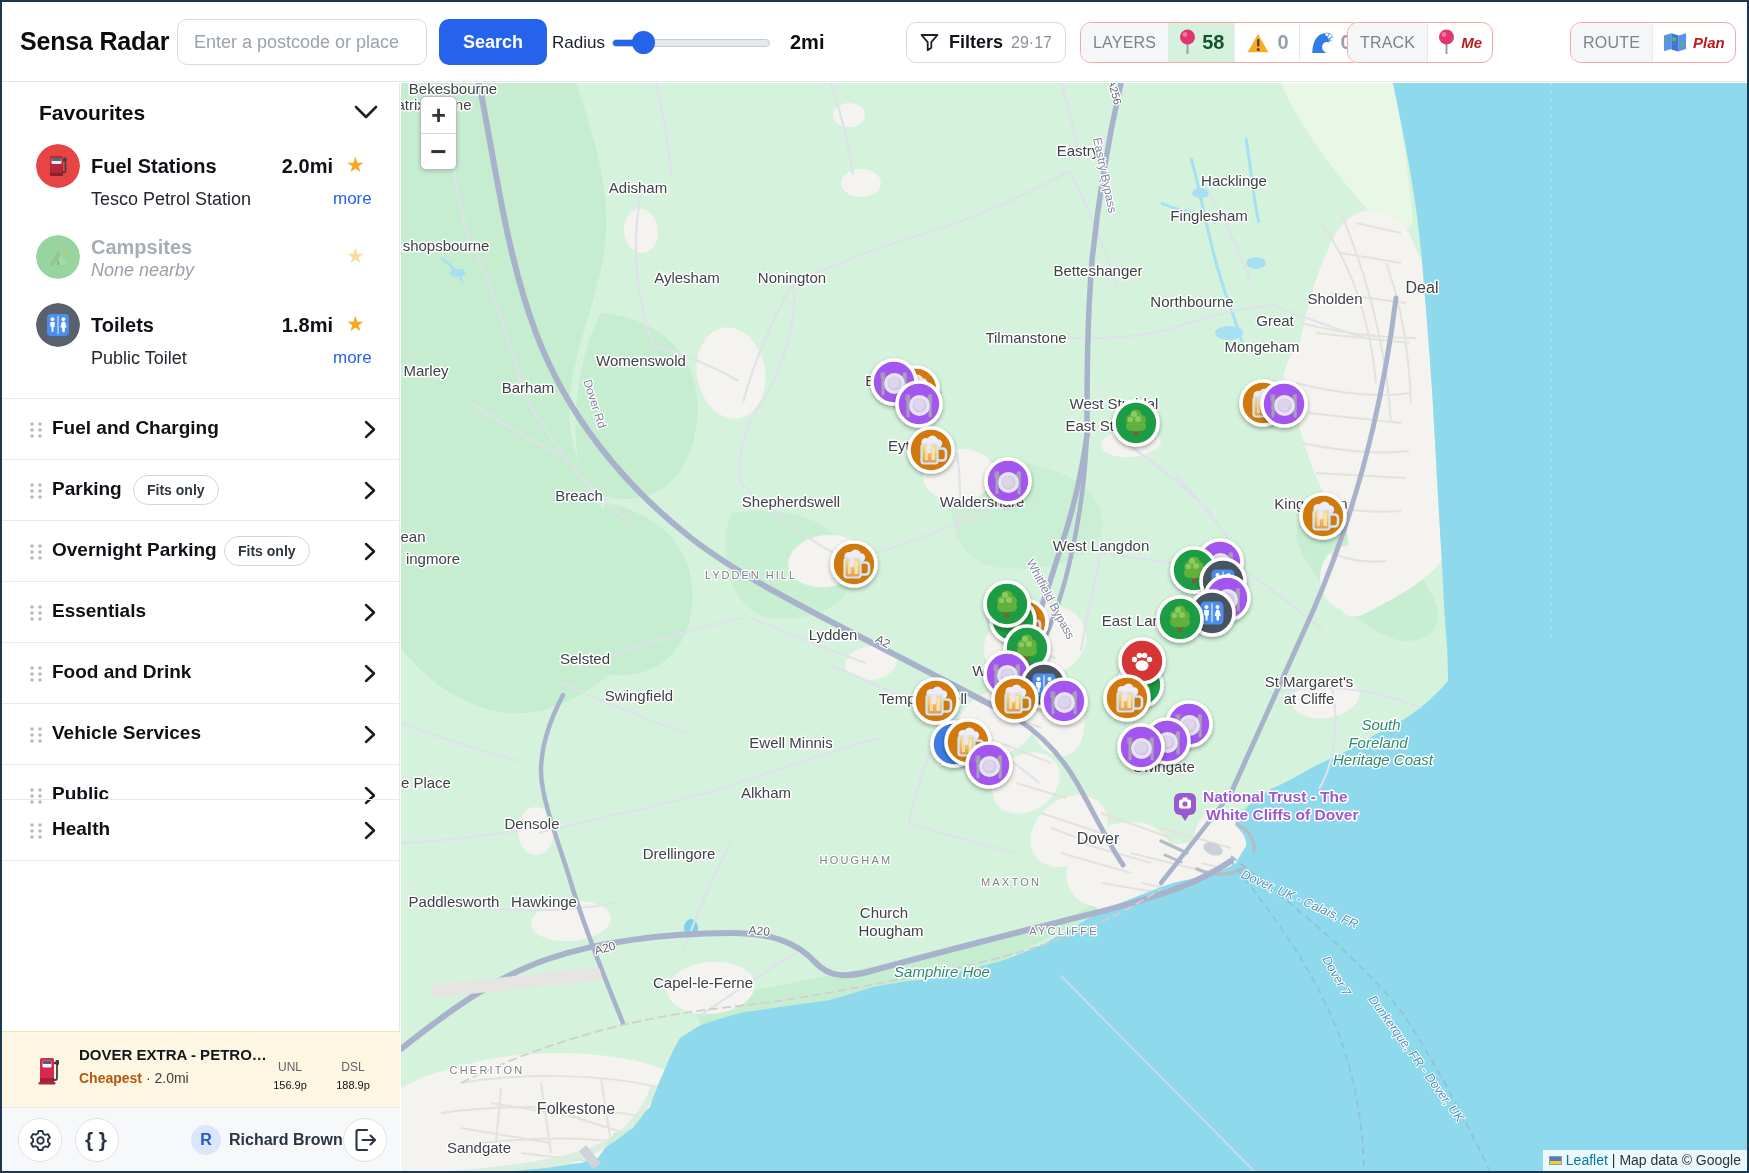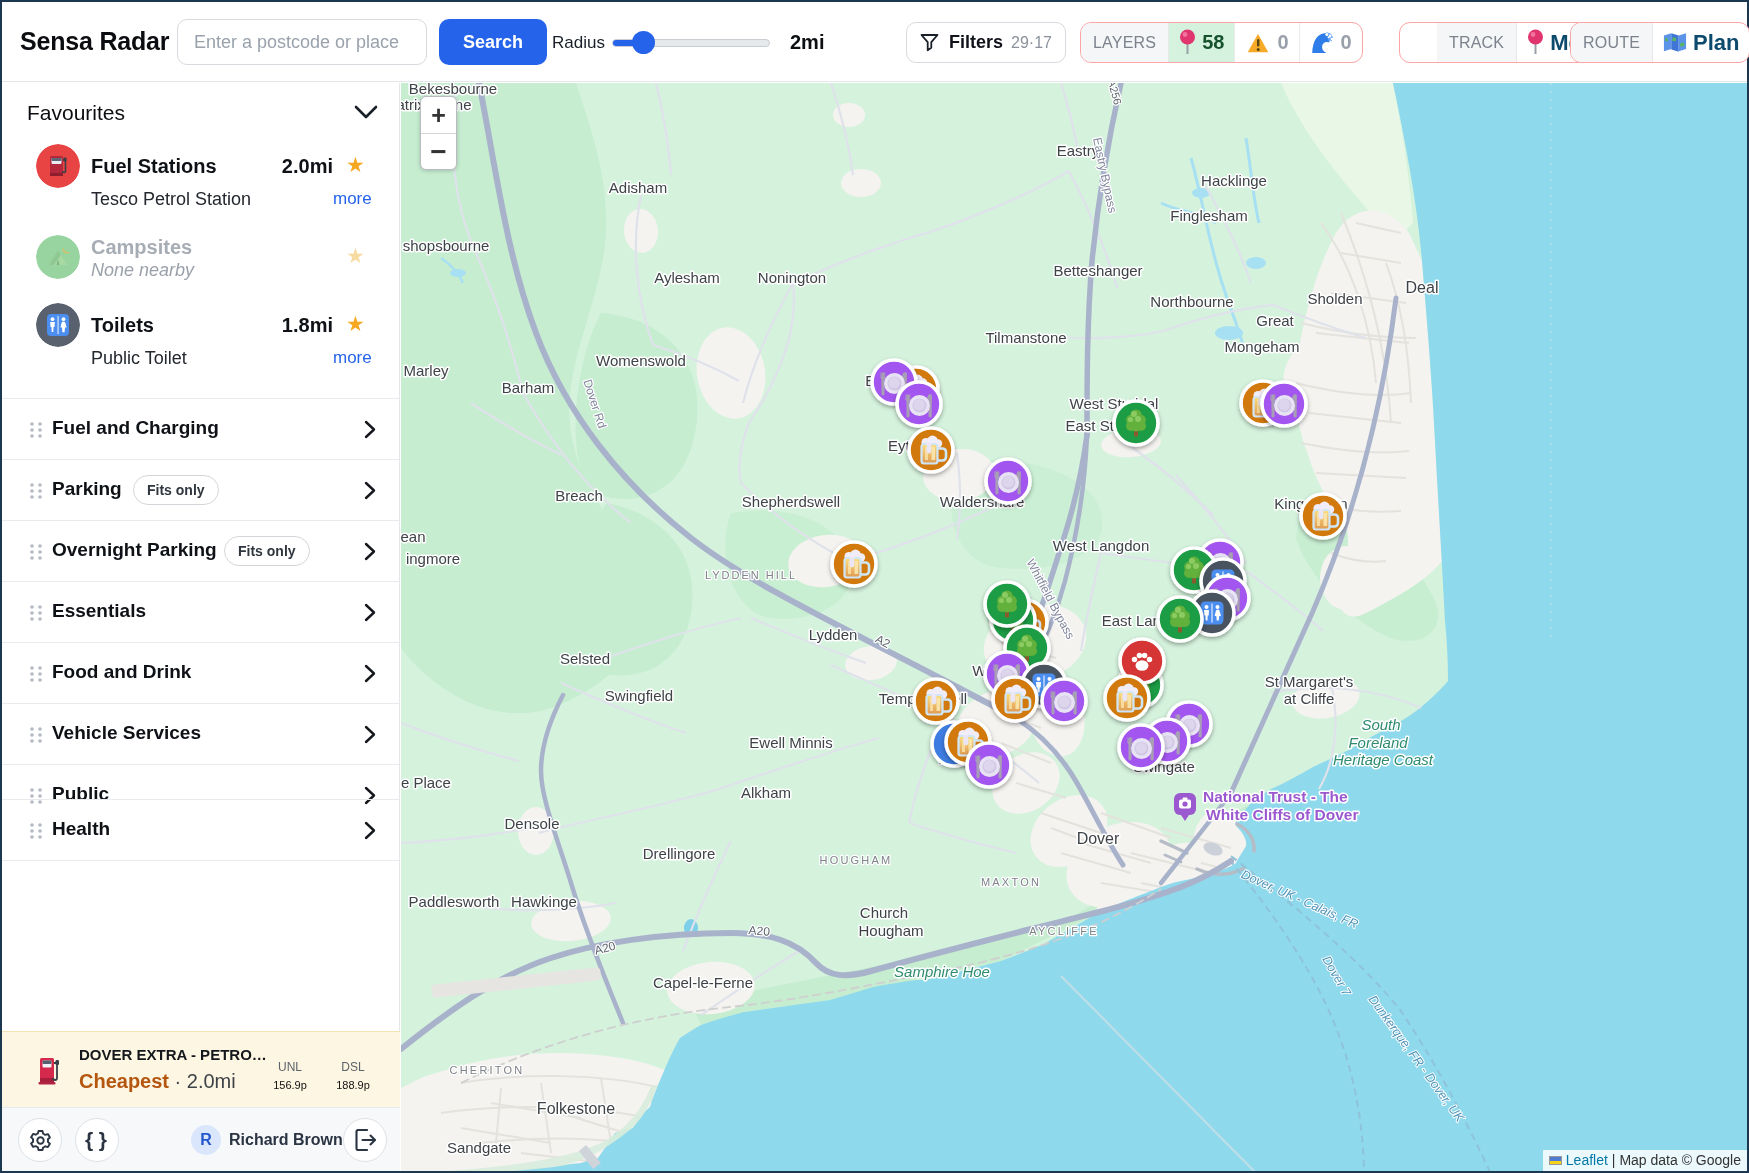--- a/index.html
+++ b/index.html
@@ -21,42 +21,42 @@
 .filters{left:904px;top:20px;height:41px;border:1px solid #d6dade;border-radius:10px;display:flex;align-items:center;padding:0 13px;white-space:nowrap;}
 .filters .flbl{font-size:18px;font-weight:bold;color:#10131a;margin-left:10px;white-space:nowrap;}
 .filters .fnum{font-size:16px;color:#8b929c;margin-left:8px;}
 .grp{top:20px;height:41px;border:1px solid #fca5a5;border-radius:11px;display:flex;align-items:stretch;overflow:hidden;background:#fff;}
 .grp .glbl{background:#f5f6f7;color:#7c838d;font-size:16px;display:flex;align-items:center;padding:0 12px;border-right:1px solid #e6e8eb;letter-spacing:0.2px;white-space:nowrap;}
 .seg{display:flex;align-items:center;padding:0 10px;gap:6px;}
 .seg.green{background:#d5f2de;}
 .seg .cnt{font-size:20px;font-weight:bold;color:#99a0aa;}
 .seg.green .cnt{color:#15522c;}
 .seg+.seg{border-left:1px solid #e9ebee;}
-.grp .val{font-size:22px;font-weight:bold;color:#0c4a6e;white-space:nowrap;}
+.grp .val{font-size:15px;font-weight:bold;color:#b91c1c;white-space:nowrap;font-style:italic;}
 
 #side{position:absolute;left:0;top:81px;width:398px;height:1088px;background:#fff;border-right:1px solid #e4e7ea;}
-.favhead{position:absolute;left:25px;top:95px;font-size:21px;font-weight:normal;color:#0b0d10;}
+.favhead{position:absolute;left:37px;top:95px;font-size:21px;font-weight:bold;color:#0b0d10;}
 .favchev{position:absolute;left:353px;top:98px;}
 .favitem .cic{position:absolute;left:34px;width:44px;height:44px;border-radius:50%;}
 .ft1{position:absolute;left:89px;font-size:20px;font-weight:bold;color:#0e1116;}
 .ft1.dis{color:#a7adb5;}
 .fmi{position:absolute;font-size:20px;font-weight:bold;color:#0e1116;}
 .fsub{position:absolute;left:89px;font-size:18px;color:#23272e;}
 .fsub.it{font-style:italic;color:#9aa1aa;}
 .fmore{position:absolute;font-size:17px;color:#2563eb;}
 .star{position:absolute;font-size:21px;color:#f6a820;}
 .star.dim{color:#f8dba0;}
 .mrow{position:absolute;left:0;width:398px;height:61px;border-top:1px solid #e8eaed;}
 .mrow .dots{position:absolute;left:27px;top:22px;width:14px;height:18px;}
 .mrow .mlbl{position:absolute;left:50px;top:18px;font-size:19px;font-weight:bold;color:#0e1116;}
 .mrow .chev{position:absolute;right:24px;top:21px;}
 .pill{position:absolute;top:15px;height:30px;border:1px solid #d2d6da;border-radius:16px;font-size:14px;font-weight:bold;color:#30363e;display:flex;align-items:center;padding:0 13px;}
 .fuelbar{position:absolute;left:0;top:948px;width:398px;height:76px;background:#fdf6e2;border-top:1px solid #f2e3b5;}
 .fuelbar .t1{position:absolute;left:77px;top:14px;font-size:15px;font-weight:bold;color:#14171c;white-space:nowrap;}
-.fuelbar .t2{position:absolute;left:77px;top:38px;font-size:20px;color:#3c4248;}
+.fuelbar .t2{position:absolute;left:77px;top:38px;font-size:14px;color:#3c4248;}
 .fuelbar .t2 b{color:#b4560f;}
 .fuelbar .col{position:absolute;top:11px;text-align:center;}
 .fuelbar .col .l{font-size:12px;color:#5c636b;margin-top:17px;}
 .fuelbar .col .p{font-size:11px;font-weight:normal;color:#111;margin-top:5px;}
 .footer{position:absolute;left:0;top:1024px;width:398px;height:64px;background:#f7f8fa;border-top:1px solid #e7e9ec;}
 .fcirc{position:absolute;top:10px;width:44px;height:44px;border-radius:50%;background:#fff;border:1px solid #dee2e7;display:flex;align-items:center;justify-content:center;}
 .avatar{position:absolute;left:189px;top:17px;width:30px;height:30px;border-radius:50%;background:#d9e6fc;color:#2457cc;font-size:16px;font-weight:bold;display:flex;align-items:center;justify-content:center;}
 .uname{position:absolute;left:227px;top:23px;font-size:16px;font-weight:bold;color:#2a3442;white-space:nowrap;}
 
 #map{position:absolute;left:399px;top:81px;width:1346px;height:1088px;overflow:hidden;background:#d7efda;}
@@ -112,21 +112,21 @@
             <path fill="#6aa7f5" d="M15.9 1.9 C19.8 1.6 22.5 3.9 22.6 6.9 C22.7 9.2 21.3 10.8 19.3 11.2 L18.2 8.4 C19.3 7.9 19.8 6.8 19.4 5.6 C18.9 4.2 17.3 3.5 15.5 3.9 Z"></path>
             <circle cx="16.8" cy="3.6" r="1.5" fill="#fff"></circle>
             <circle cx="20.1" cy="5" r="1.4" fill="#fff"></circle>
             <circle cx="21.9" cy="8" r="1.3" fill="#fff"></circle>
             <circle cx="18.6" cy="6.3" r="1.1" fill="#fff"></circle>
             <circle cx="20.5" cy="10.4" r="1" fill="#fff"></circle>
           </svg>
           <span class="cnt">0</span>
         </div>
   </div>
-  <div class="grp" style="left:1397px;padding-left:37px;">
+  <div class="grp" style="left:1345px;">
     <div class="glbl">TRACK</div>
     <div class="seg">
           <svg width="17" height="27" viewBox="0 0 17 27">
             <line x1="8.5" y1="12" x2="8.5" y2="25" stroke="#9aa0a8" stroke-width="2"></line>
             <circle cx="8.5" cy="8" r="7.5" fill="#e0356e"></circle>
             <circle cx="6" cy="5.5" r="2.4" fill="#f272a0"></circle>
           </svg>
           <span class="val">Me</span>
         </div>
   </div>

